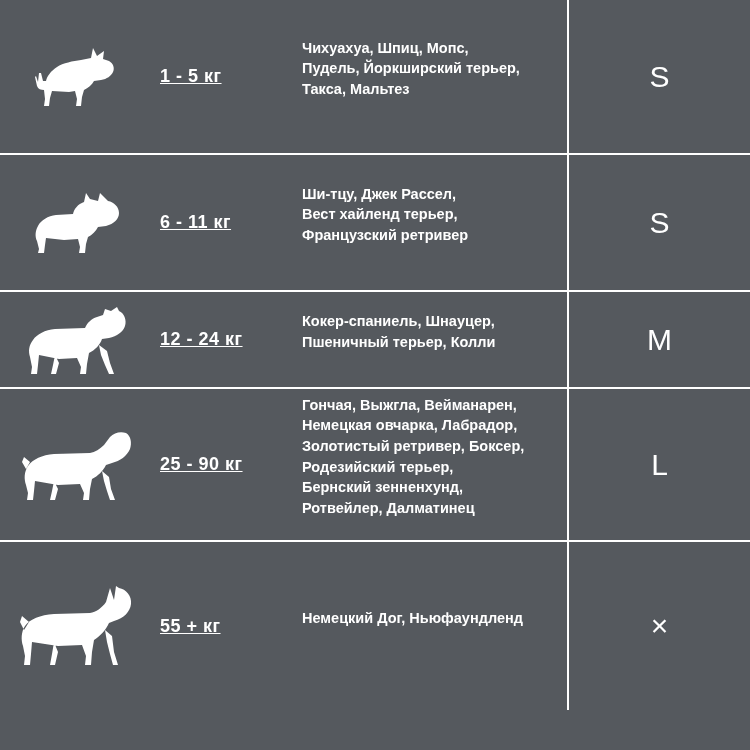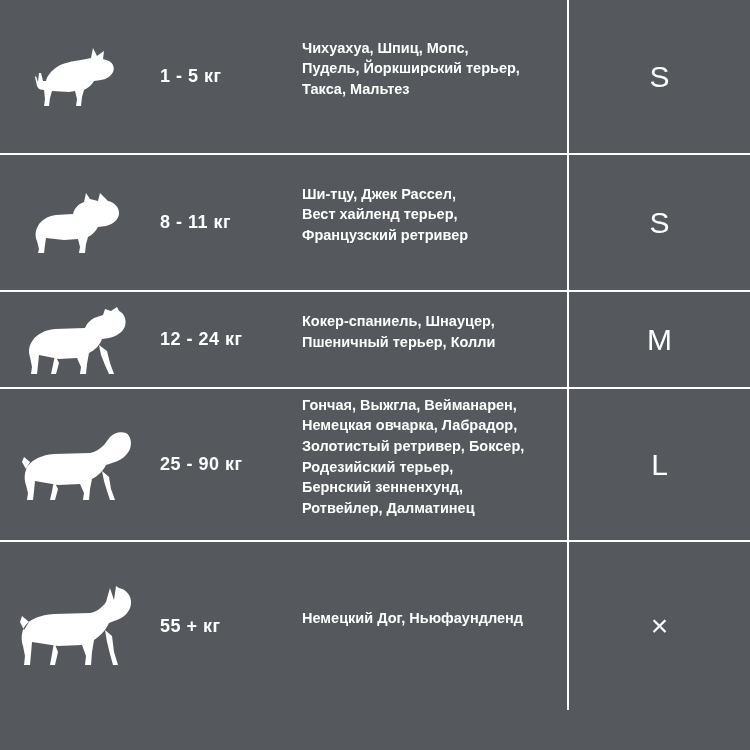--- a/index.html
+++ b/index.html
@@ -41,20 +41,21 @@
     width: 130px;
     flex: 0 0 130px;
     display: flex;
     align-items: center;
     justify-content: flex-start;
     box-sizing: border-box;
     font-size: 18px;
     font-weight: bold;
     letter-spacing: 0.5px;
     white-space: nowrap;
+    text-decoration: underline;
   }
   .cell-breeds {
     flex: 1 1 auto;
     display: flex;
     align-items: center;
     box-sizing: border-box;
     padding: 0 10px 16px 12px;
     border-right: 2px solid #ffffff;
     font-size: 14.5px;
     line-height: 1.42;
@@ -111,21 +112,21 @@
         <svg class="dog-svg" width="92" height="60" viewBox="0 0 92 60" aria-hidden="true">
           <path d="M70 4 L66 0 L64 8 L56 6 L52 0 L50 9 C44 11 40 16 39 21
                    L22 22 C14 23 7 27 4 33 C1 38 1 44 3 48 L5 56 L4 60 L10 60
                    L11 52 L12 45 L30 47 L44 46 L46 54 L45 60 L51 60 L52 51
                    L54 44 C58 42 62 38 64 34 L72 33 C80 31 85 26 85 20
                    C85 14 80 9 74 8 Z
                    M76 15 a2.2 2.2 0 1 0 0.1 0 Z"></path>
         </svg>
       </span>
     </div>
-    <div class="cell-weight">8 - 11 кг</div>
+    <div class="cell-weight">6 - 11 кг</div>
     <div class="cell-breeds">Ши-тцу, Джек Рассел,
 Вест хайленд терьер,
 Французский ретривер</div>
     <div class="cell-size">S</div>
   </div>
 
   <div class="row row-2">
     <div class="cell-icon">
       <span>
         <svg class="dog-svg" width="110" height="70" viewBox="0 0 110 70" aria-hidden="true">

